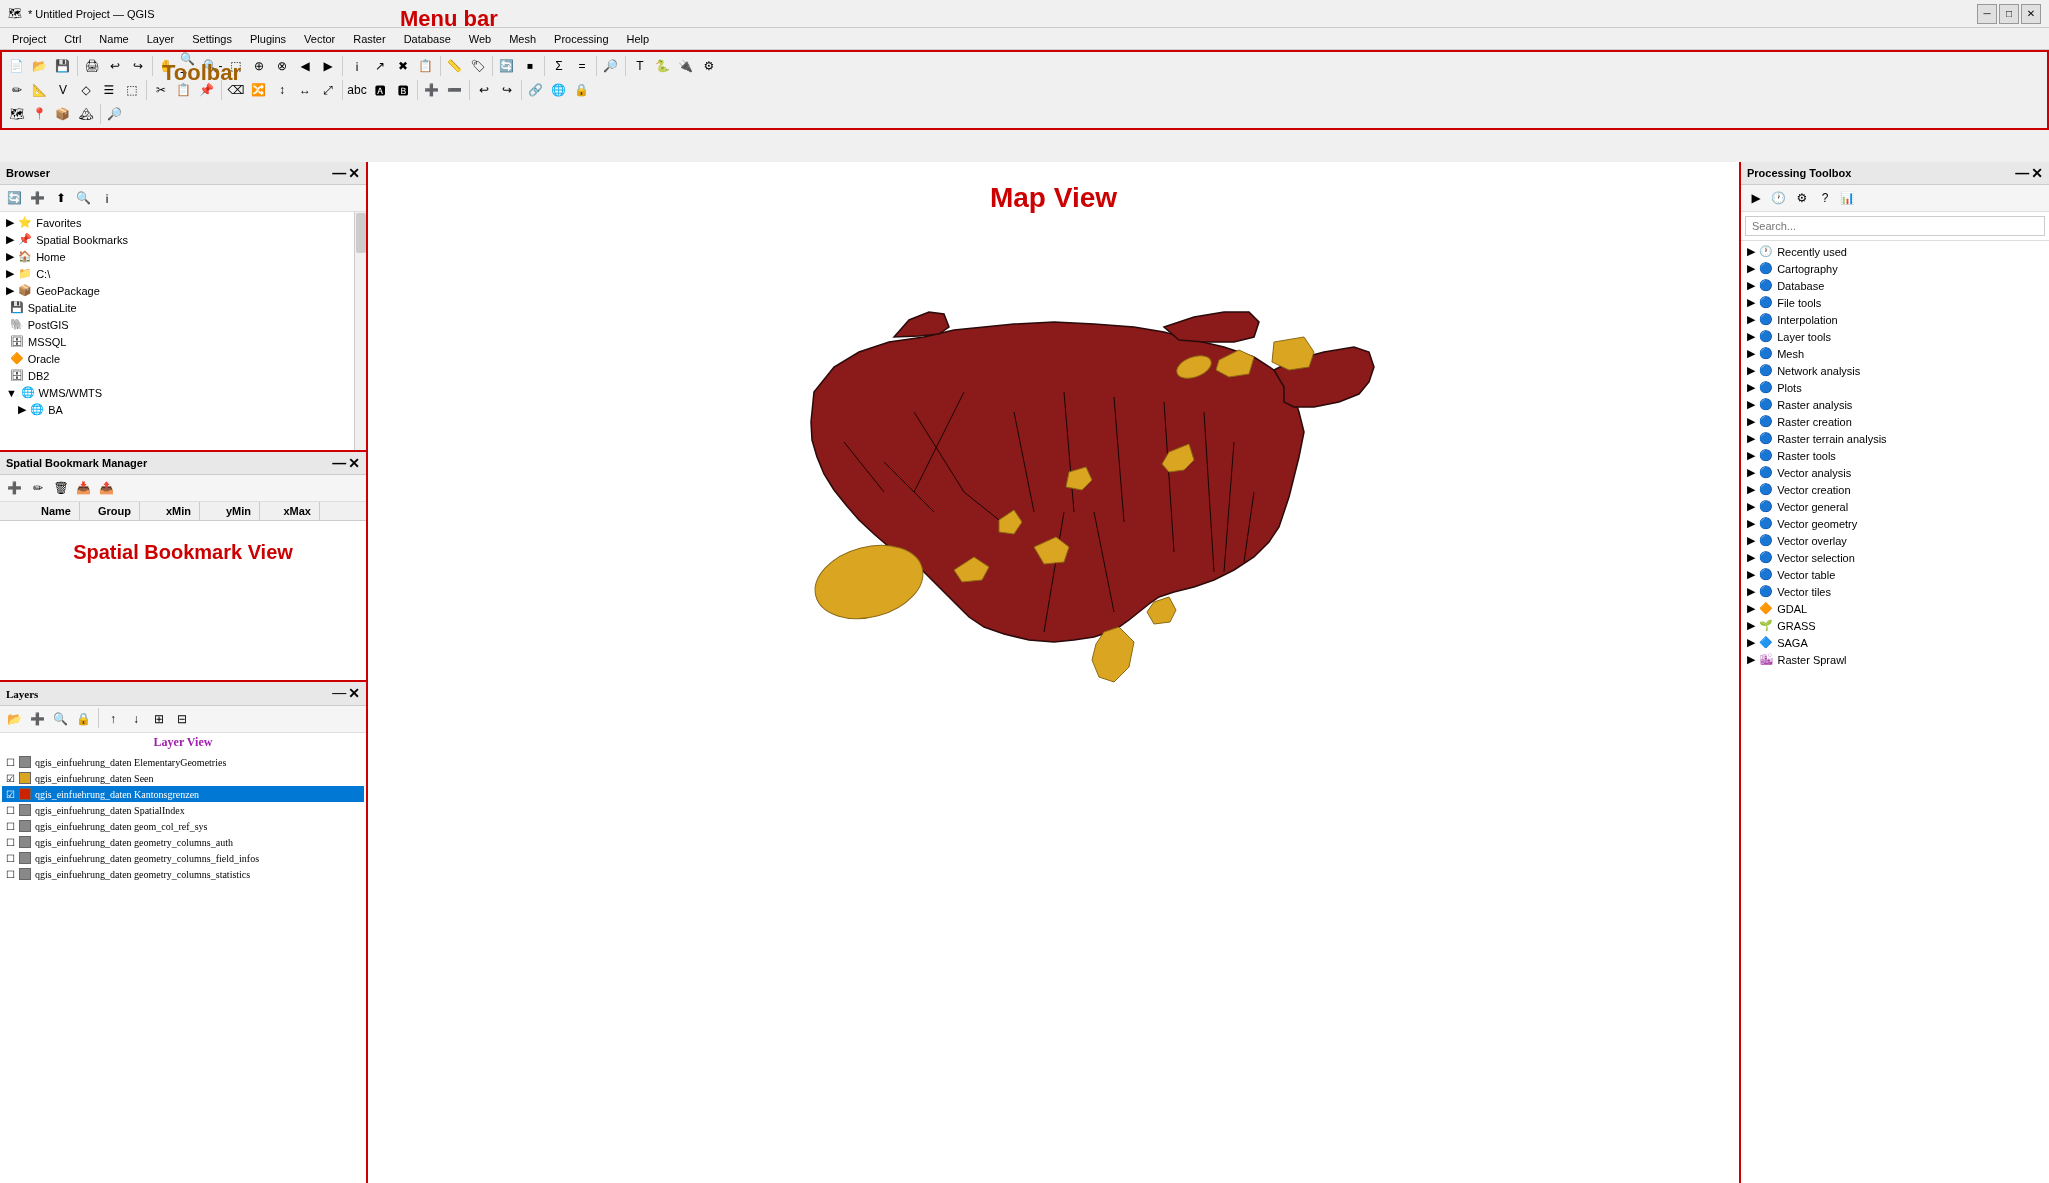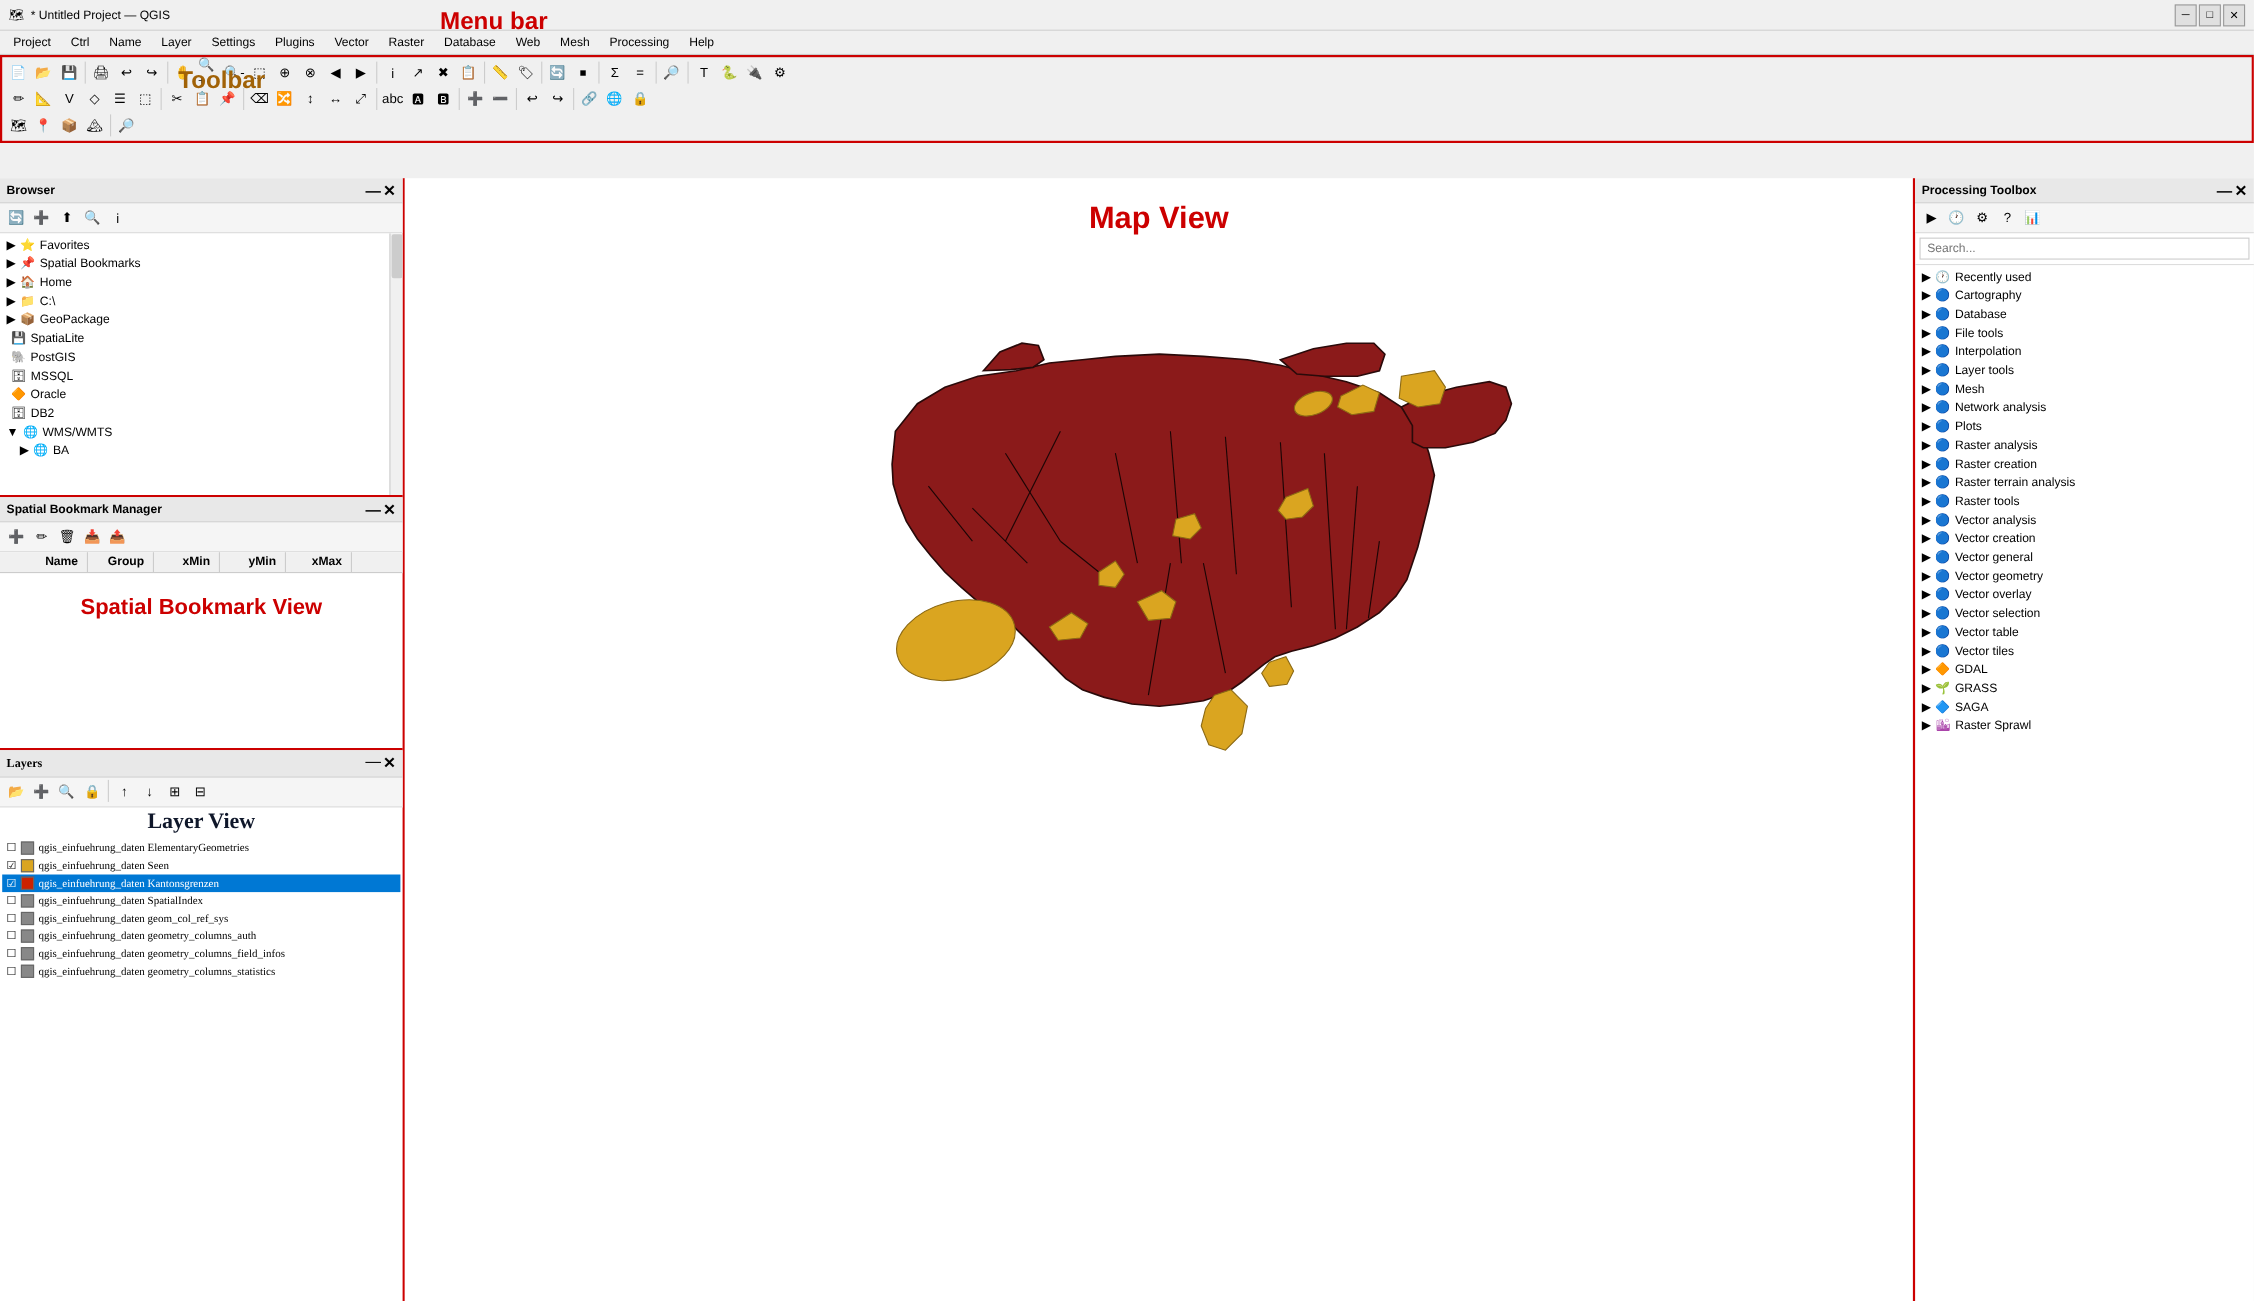--- a/index.html
+++ b/index.html
@@ -429,21 +429,21 @@
         <div class="tb-btn">➕</div>
         <div class="tb-btn">🔍</div>
         <div class="tb-btn">🔒</div>
         <div class="tb-sep"></div>
         <div class="tb-btn">↑</div>
         <div class="tb-btn">↓</div>
         <div class="tb-btn">⊞</div>
         <div class="tb-btn">⊟</div>
       </div>
 
-      <div style="color:#0f172a; font-size:20px; font-weight:bold; text-align:center; padding:2px;">
+      <div style="color:#a21caf; font-size:12px; font-weight:bold; text-align:center; padding:2px;">
         <span>Layer View</span>
       </div>
       <div class="panel-content" style="position:relative;">
         <div class="layer-item">
           <span>☐</span>
           <span class="layer-color" style="background:#888;"></span>
           <span>qgis_einfuehrung_daten ElementaryGeometries</span>
         </div>
         <div class="layer-item">
           <span>☑</span>

